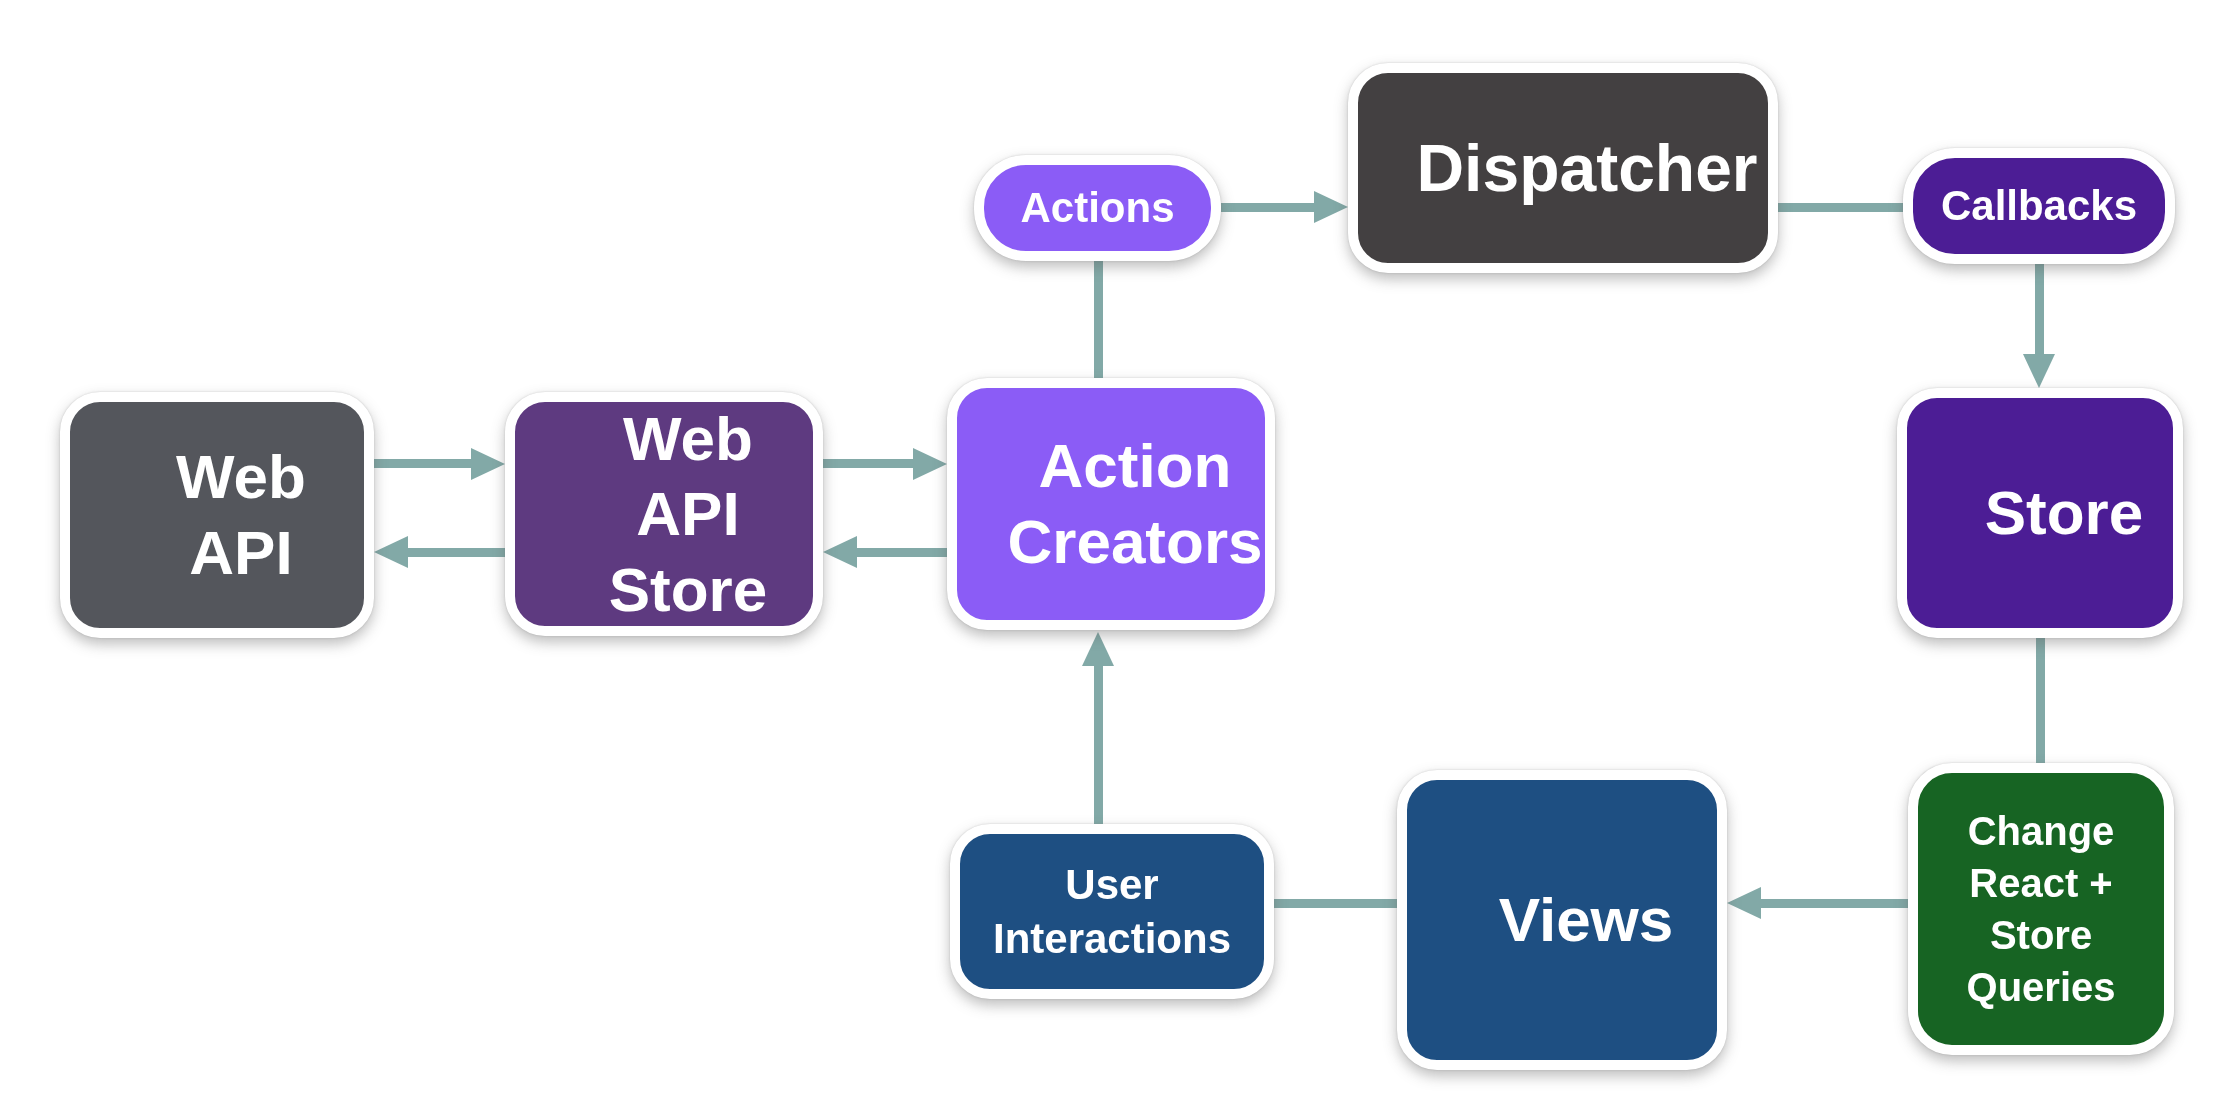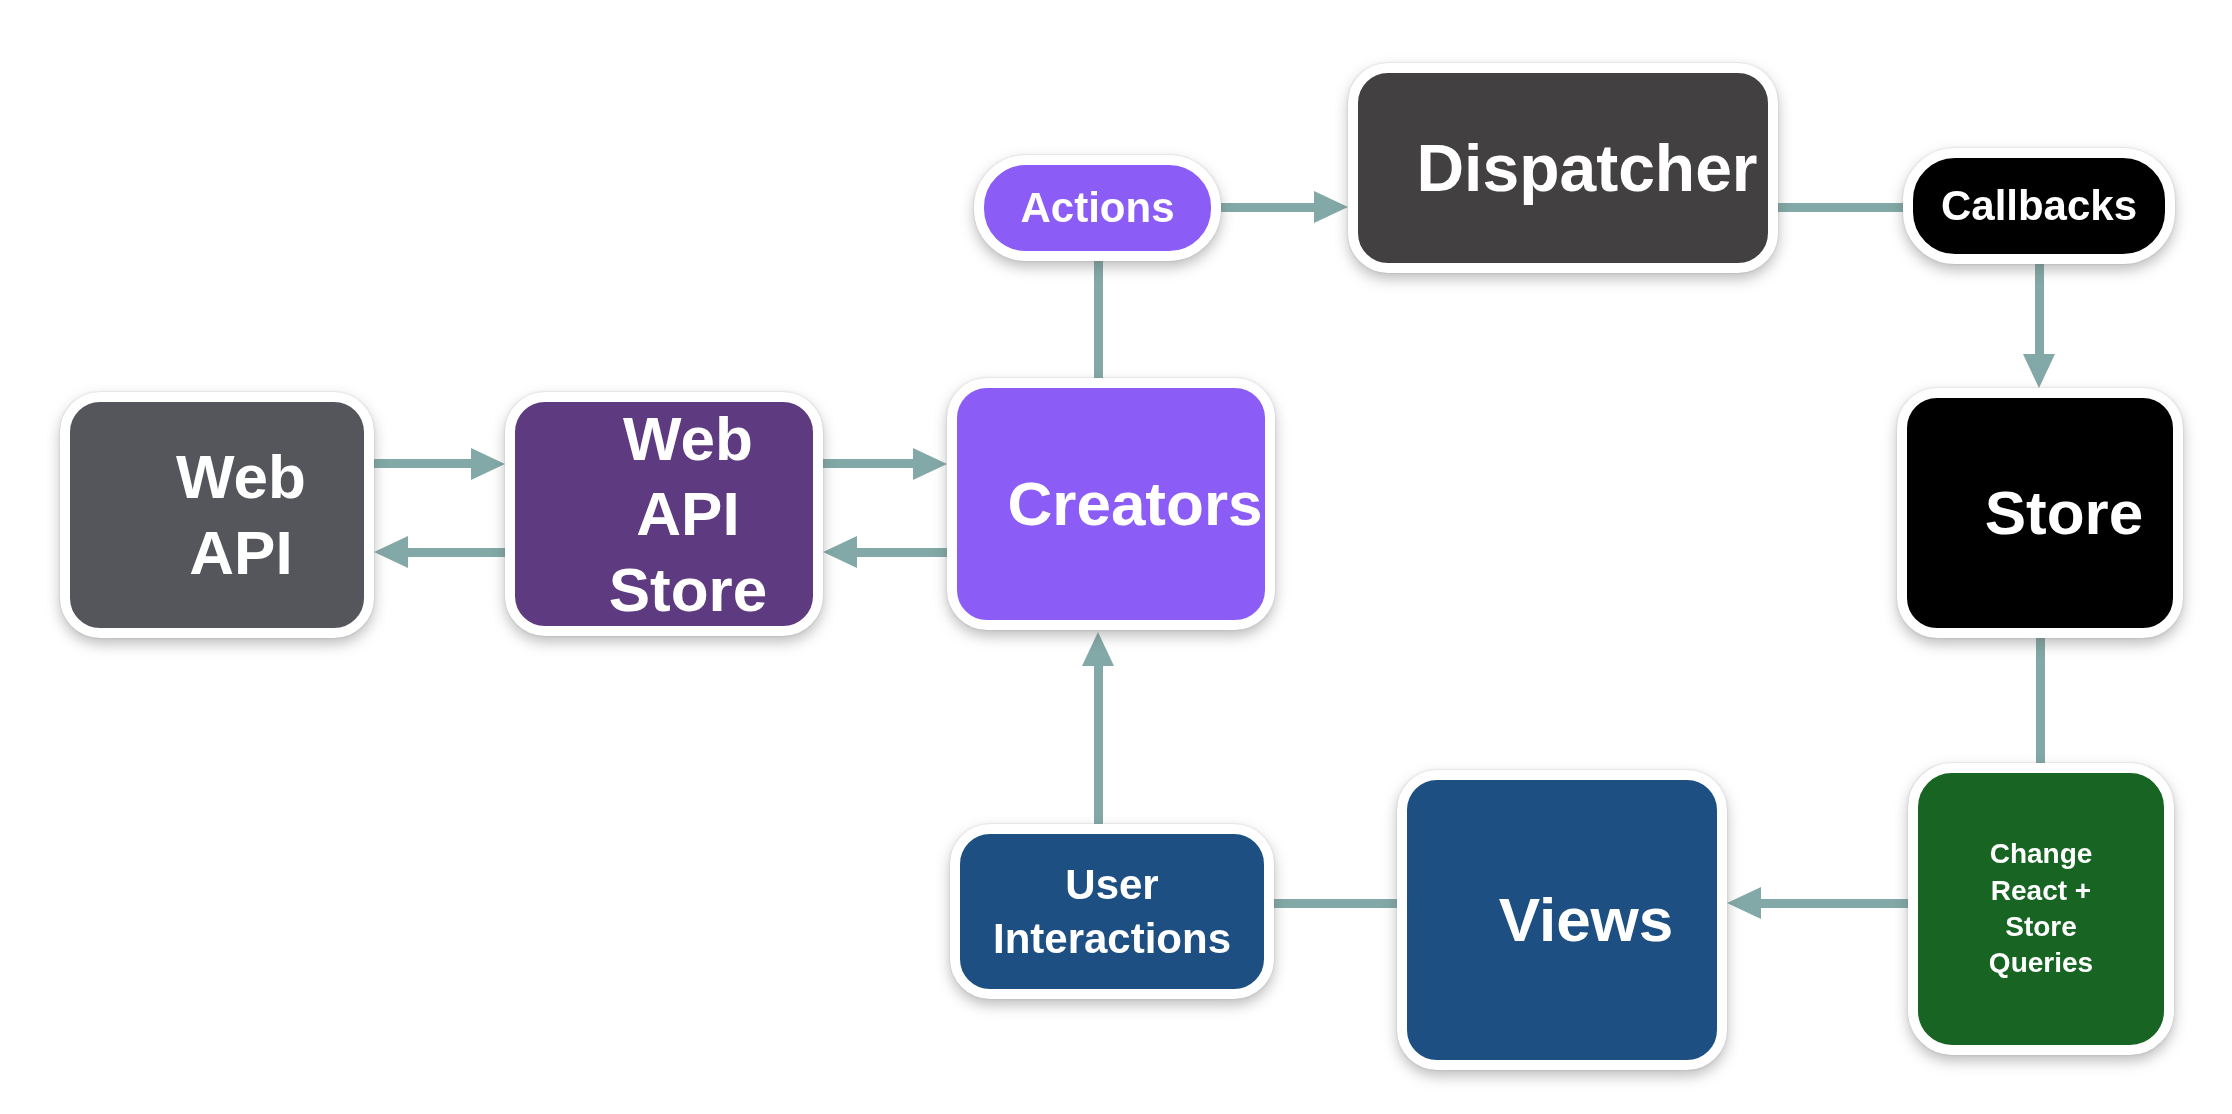--- a/index.html
+++ b/index.html
@@ -22,32 +22,32 @@
   }
   .node .ln{display:block;}
   .big{border-radius:40px;font-size:62px;line-height:1.22;padding-left:48px;}
   .pill{border-radius:52px;font-size:42px;line-height:1.28;}
   .softrect{border-radius:40px;font-size:42px;line-height:1.28;}
 
   .c-gray  {background:#54565c;}
   .c-purple{background:#5e3a80;}
   .c-coral {background:#8b5cf6;}
   .c-dark  {background:#434041;}
-  .c-gold  {background:#000000;}
+  .c-gold  {background:#4c1d95;}
   .c-green {background:#176423;}
   .c-blue  {background:#1e4f82;}
 
   #web-api          {left:60px;  top:392px; width:314px; height:246px;}
   #web-api-utils    {left:505px; top:392px; width:318px; height:244px;}
   #action-creators  {left:947px; top:378px; width:328px; height:252px;}
   #actions          {left:974px; top:155px; width:247px; height:106px;}
   #dispatcher       {left:1348px;top:63px;  width:430px; height:210px; font-size:66px;}
   #callbacks        {left:1903px;top:148px; width:272px; height:116px;}
   #store            {left:1897px;top:388px; width:286px; height:250px;}
-  #change-events    {left:1908px;top:763px; width:266px; height:292px; font-size:28px; line-height:1.3; border-radius:44px;}
+  #change-events    {left:1908px;top:763px; width:266px; height:292px; font-size:40px; line-height:1.3; border-radius:44px;}
   #react-views      {left:1397px;top:770px; width:330px; height:300px;}
   #user-interactions{left:950px; top:824px; width:324px; height:175px;}
 
   
   .seg{position:absolute;background:#82a9a7;}
   .head{position:absolute;width:0;height:0;}
   .head.right{border-top:16px solid transparent;border-bottom:16px solid transparent;border-left:34px solid #82a9a7;}
   .head.left {border-top:16px solid transparent;border-bottom:16px solid transparent;border-right:34px solid #82a9a7;}
   .head.down {border-left:16px solid transparent;border-right:16px solid transparent;border-top:34px solid #82a9a7;}
   .head.up   {border-left:16px solid transparent;border-right:16px solid transparent;border-bottom:34px solid #82a9a7;}
@@ -93,20 +93,21 @@
     <span class="ln">Web</span>
     <span class="ln">API</span>
   </div>
 
   <div id="web-api-utils" class="node big c-purple">
     <span class="ln">Web</span>
     <span class="ln">API Store</span>
   </div>
 
   <div id="action-creators" class="node big c-coral">
+    <span class="ln">Action</span>
     <span class="ln">Creators</span>
   </div>
 
   <div id="actions" class="node pill c-coral">
     <span class="ln">Actions</span>
   </div>
 
   <div id="dispatcher" class="node big c-dark">
     <span class="ln">Dispatcher</span>
   </div>

